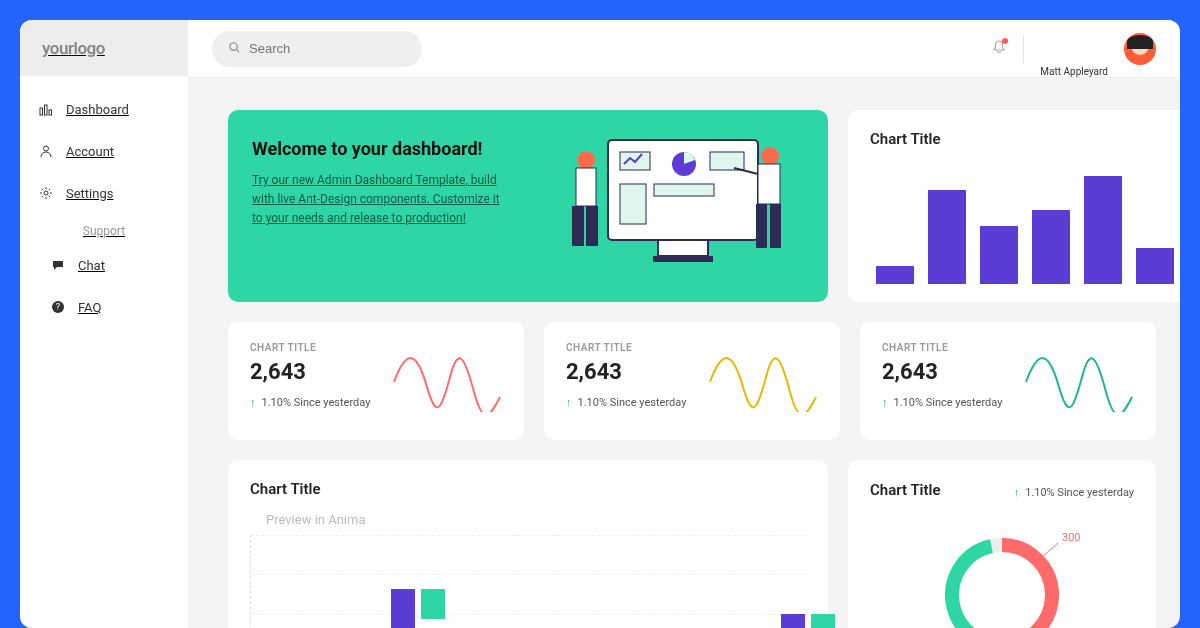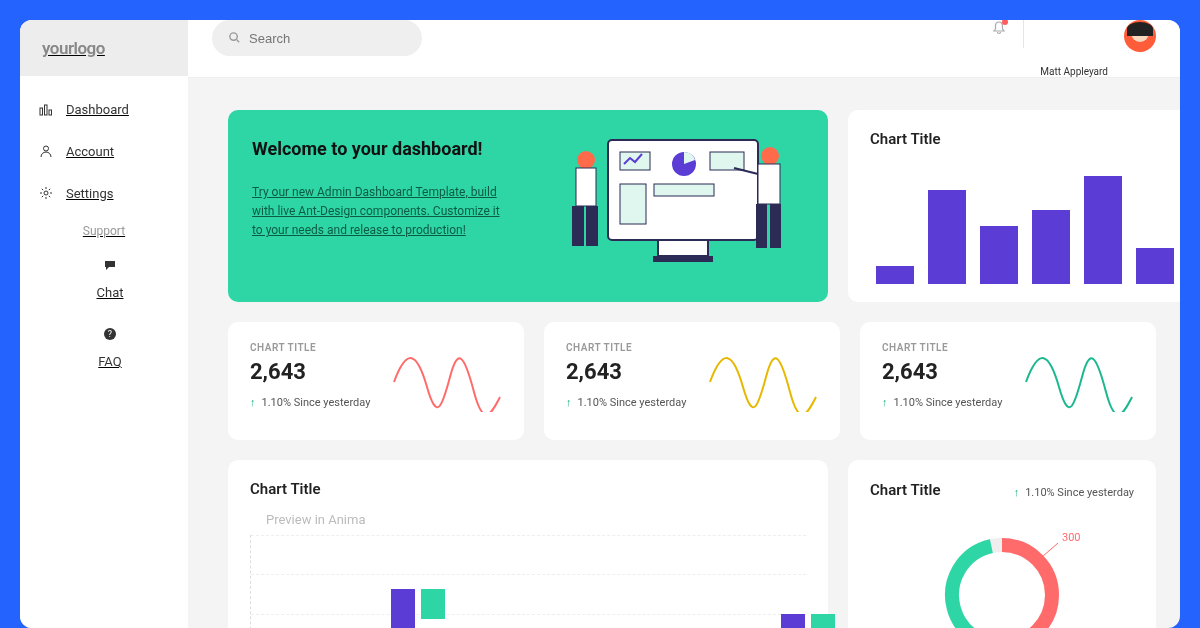--- a/index.html
+++ b/index.html
@@ -4,38 +4,38 @@
 <style>
 * { margin: 0; padding: 0; box-sizing: border-box; }
 body { font-family: -apple-system, BlinkMacSystemFont, 'Segoe UI', Roboto, sans-serif; background: #2563ff; width: 1200px; height: 628px; overflow: hidden; }
 .app { background: #f4f4f4; margin: 20px; border-radius: 12px; height: 608px; display: flex; overflow: hidden; }
 .sidebar { width: 168px; background: #fff; display: flex; flex-direction: column; text-decoration: underline; }
 .logo-area { background: #ededed; padding: 18px 22px; font-size: 17px; font-weight: 600; color: #888; letter-spacing: -0.5px; }
 .nav { padding-top: 12px; text-align: center; }
 .nav-item { display: flex; align-items: center; gap: 12px; padding: 13px 18px; font-size: 13px; color: #333; cursor: pointer; }
 .nav-item .icn { width: 16px; height: 16px; display: flex; align-items: center; justify-content: center; color: #333; }
 .nav-section-label { font-size: 12px; color: #999; padding: 10px 18px 6px; }
-.nav-sub { padding-left: 30px; flex-direction: column; }
+.nav-sub { padding-left: 30px; }
 .main { flex: 1; display: flex; flex-direction: column; overflow: hidden; }
-.topbar { background: #fff; height: 62px; display: flex; align-items: flex-start; padding: 0 24px; gap: 16px; border-bottom: 1px solid #eee; }
+.topbar { background: #fff; height: 62px; display: flex; align-items: center; padding: 0 24px; gap: 16px; border-bottom: 1px solid #eee; }
 .search { background: #efefef; border-radius: 20px; height: 36px; display: flex; align-items: center; padding: 0 16px; gap: 8px; flex: 0 0 210px; }
 .search input { border: none; background: transparent; outline: none; font-size: 13px; color: #666; width: 100%; }
 .spacer { flex: 1; }
 .bell { position: relative; color: #aaa; }
 .bell .dot { position: absolute; width: 6px; height: 6px; background: #ff5d5d; border-radius: 50%; top: -1px; right: -1px; }
 .vdiv { width: 1px; height: 28px; background: #e5e5e5; }
 .username { font-size: 10px; color: #333; margin-top: 46px; }
 .avatar { width: 32px; height: 32px; border-radius: 50%; background: #ff5d3a; position: relative; overflow: hidden; }
 .avatar::after { content:''; position:absolute; width:18px; height:18px; background:#f9d8c0; border-radius:50%; top:4px; left:7px; }
 .avatar::before { content:''; position:absolute; width:26px; height:14px; background:#222; border-radius:50% 50% 0 0; top:2px; left:3px; z-index:1; }
 .content { padding: 32px 24px 0 40px; overflow: hidden; }
 .row { display: flex; gap: 20px; margin-bottom: 20px; }
 .card { background: #fff; border-radius: 10px; padding: 20px 22px; }
 .welcome { background: #2ed6a6; flex: 0 0 600px; height: 192px; display: flex; padding: 28px 24px; position: relative; overflow: hidden; }
-.welcome h2 { font-size: 18px; font-weight: 700; color: #111; margin-bottom: 24px; }
+.welcome h2 { font-size: 18px; font-weight: 700; color: #111; margin-bottom: 12px; }
 .welcome p { font-size: 12px; color: #0c5c44; line-height: 1.6; max-width: 250px; text-decoration: underline; }
 .welcome-illus { position: absolute; right: 30px; top: 20px; }
 .chart-card-top { flex: 1; height: 192px; }
 .chart-card-top h3 { font-size: 15px; font-weight: 600; color: #222; margin-bottom: 16px; }
 .bars-top { display: flex; align-items: flex-end; gap: 14px; height: 120px; padding: 0 6px; }
 .bars-top .bar { width: 38px; background: #5b3dd6; }
 .stat-card { flex: 1; height: 118px; display: flex; justify-content: space-between; }
 .stat-left { display: flex; flex-direction: column; gap: 6px; }
 .stat-title { font-size: 10px; font-weight: 600; color: #999; letter-spacing: 0.5px; }
 .stat-val { font-size: 22px; font-weight: 700; color: #222; }

